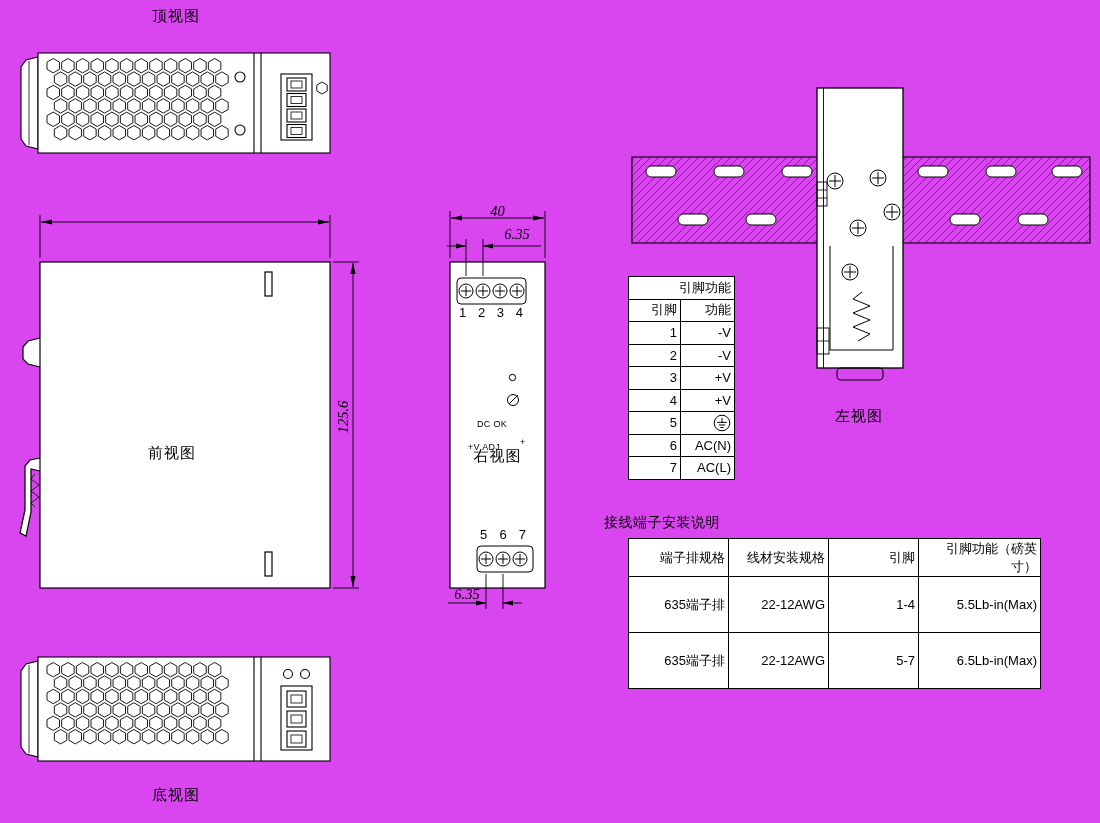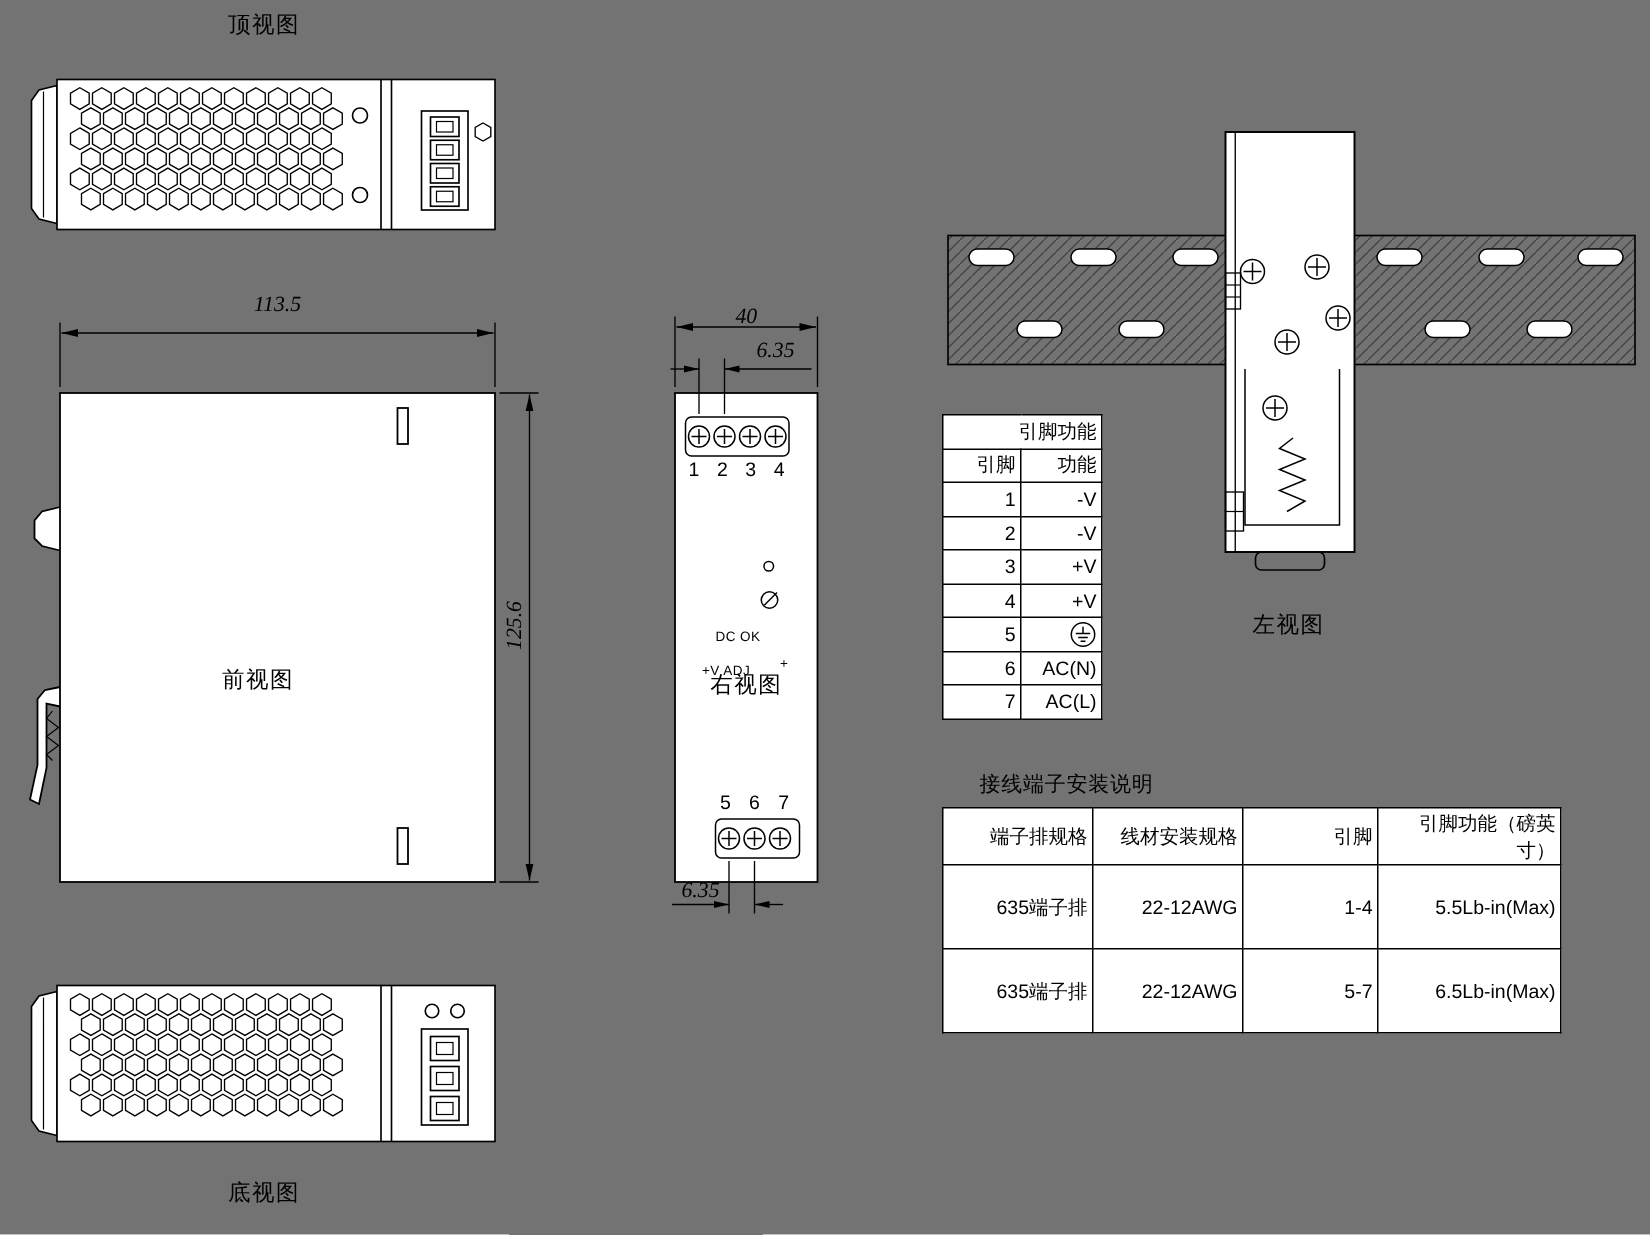--- a/index.html
+++ b/index.html
@@ -1,18 +1,18 @@
 <!DOCTYPE html>
 <html><head>
 <meta charset="utf-8">
 <style>
   * { margin:0; padding:0; box-sizing:border-box; }
   html,body { background:#fff; }
   body { font-family:"Liberation Sans","DejaVu Sans",sans-serif; color:#000; }
-  .canvas { position:relative; width:1100px; height:823px; background:#737373; overflow:hidden;padding-left:19px; }
+  .canvas { position:relative; width:1100px; height:823px; background:#d946ef; overflow:hidden;padding-left:19px; }
   .abs { position:absolute; }
   svg.drawing { position:absolute; left:0; top:0; }
   .view-label { font-size:15px; text-align:center; letter-spacing:1px; }
   .dim { font-style:italic; font-size:14.5px; font-family:"Liberation Serif","DejaVu Serif",serif; }
   .small-label { font-size:9px; letter-spacing:0.3px;margin-top:48px; }
   .pin-nums { display:flex; justify-content:space-between; font-size:13px; }
   table { border-collapse:collapse; background:#fff; }
   .dtable td, .dtable th { border:1px solid #000; font-weight:normal; font-size:13px;
     text-align:right; vertical-align:middle; padding:0 3px; }
   .pin-table td, .pin-table th { height:22.5px; }
@@ -338,21 +338,20 @@
       <polygon points="503,603 513,600.6 513,605.4" fill="#000" stroke="none"></polygon>
     </g>
   </svg>
 
   <div class="abs view-label" style="left:101px;top:7px;width:150px">顶视图</div>
   <div class="abs view-label" style="left:40px;top:444px;width:264px">前视图</div>
   <div class="abs view-label" style="left:101px;top:786px;width:150px">底视图</div>
   <div class="abs view-label" style="left:450px;top:447px;width:95px">右视图</div>
   <div class="abs view-label" style="left:784px;top:407px;width:150px">左视图</div>
 
-  <div class="abs dim" style="left:40px;top:195px;width:290px;text-align:center">113.5</div>
   <div class="abs dim" style="left:315px;top:407px;width:60px;height:20px;text-align:center;transform:rotate(-90deg)">125.6</div>
   <div class="abs dim" style="left:450px;top:203px;width:95px;text-align:center">40</div>
   <div class="abs dim" style="left:494px;top:226px;width:46px;text-align:center">6.35</div>
   <div class="abs dim" style="left:446px;top:586px;width:42px;text-align:center">6.35</div>
 
   <div class="abs small-label" style="left:477px;top:371px">DC OK</div>
   <div class="abs small-label" style="left:468px;top:394px">+V ADJ</div>
   <div class="abs small-label" style="left:520px;top:389px">+</div>
 
   <div class="abs pin-nums" style="left:459px;top:305px;width:64px">
@@ -410,21 +409,21 @@
             <td>AC(N)</td>
           </tr>
           <tr>
             <td>7</td>
             <td>AC(L)</td>
           </tr>
         </tbody>
     </table>
   </div>
 
-  <div class="abs table-title" style="left:653px;top:514px">接线端子安装说明</div>
+  <div class="abs table-title" style="left:604px;top:514px">接线端子安装说明</div>
   <div class="abs" style="left:628px;top:538px">
     <table class="dtable term-table">
       <thead>
         <tr>
           <th style="width:100px">端子排规格</th>
           <th style="width:100px">线材安装规格</th>
           <th style="width:90px">引脚</th>
           <th style="width:122px">引脚功能（磅英寸）</th>
         </tr>
       </thead>

